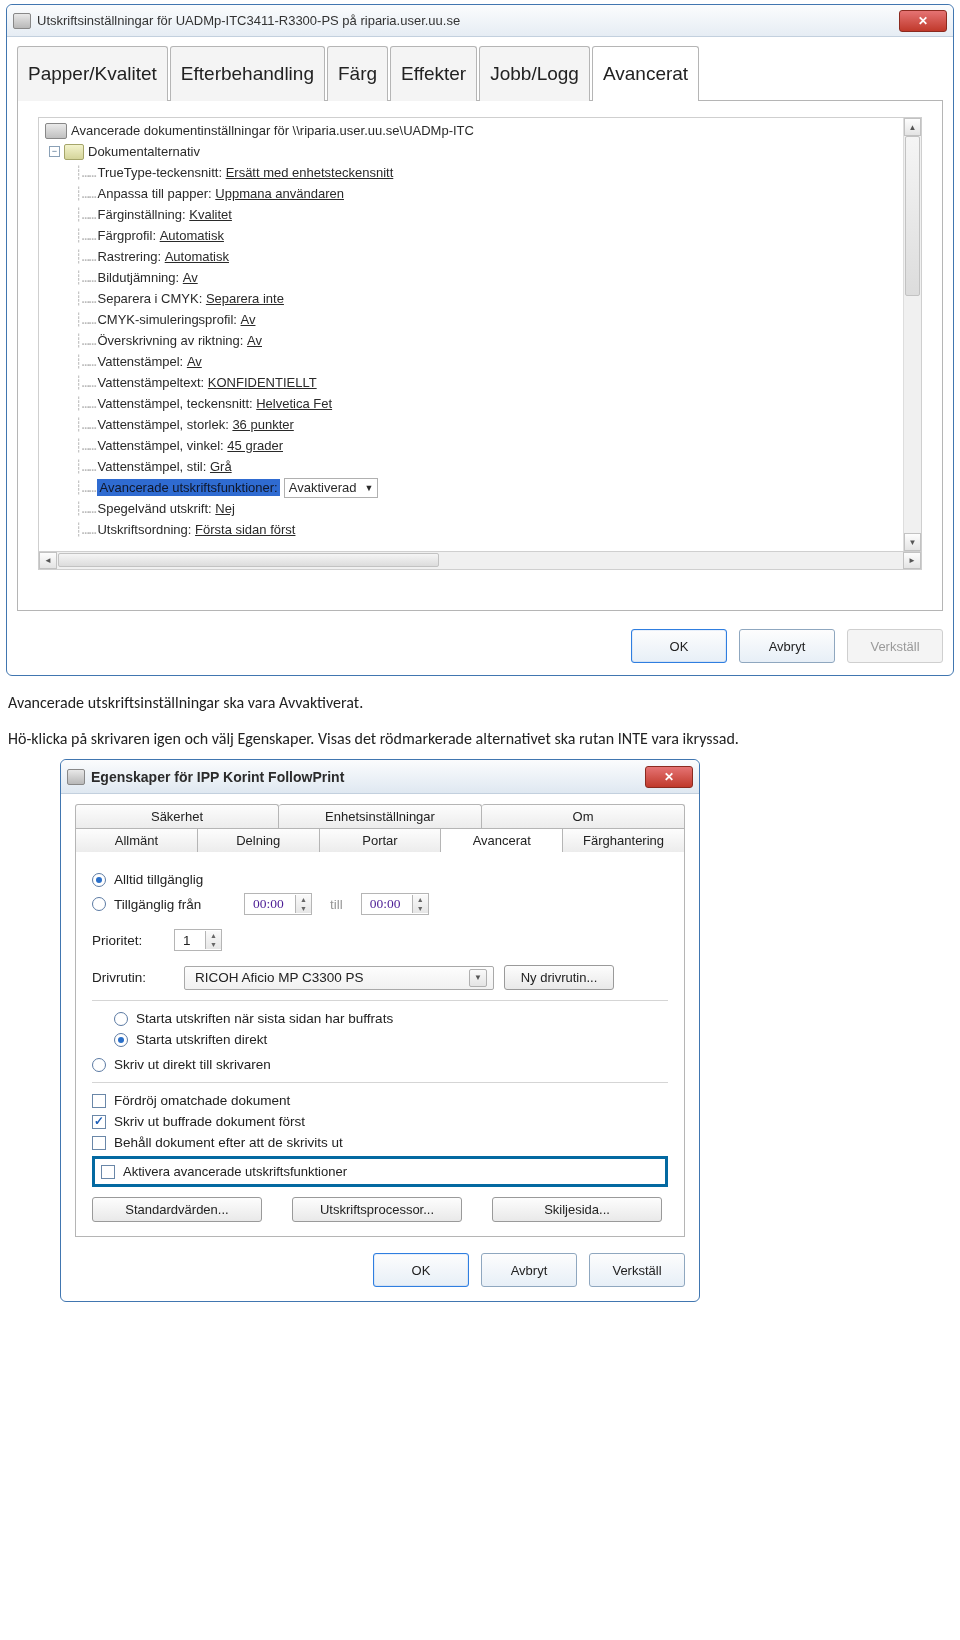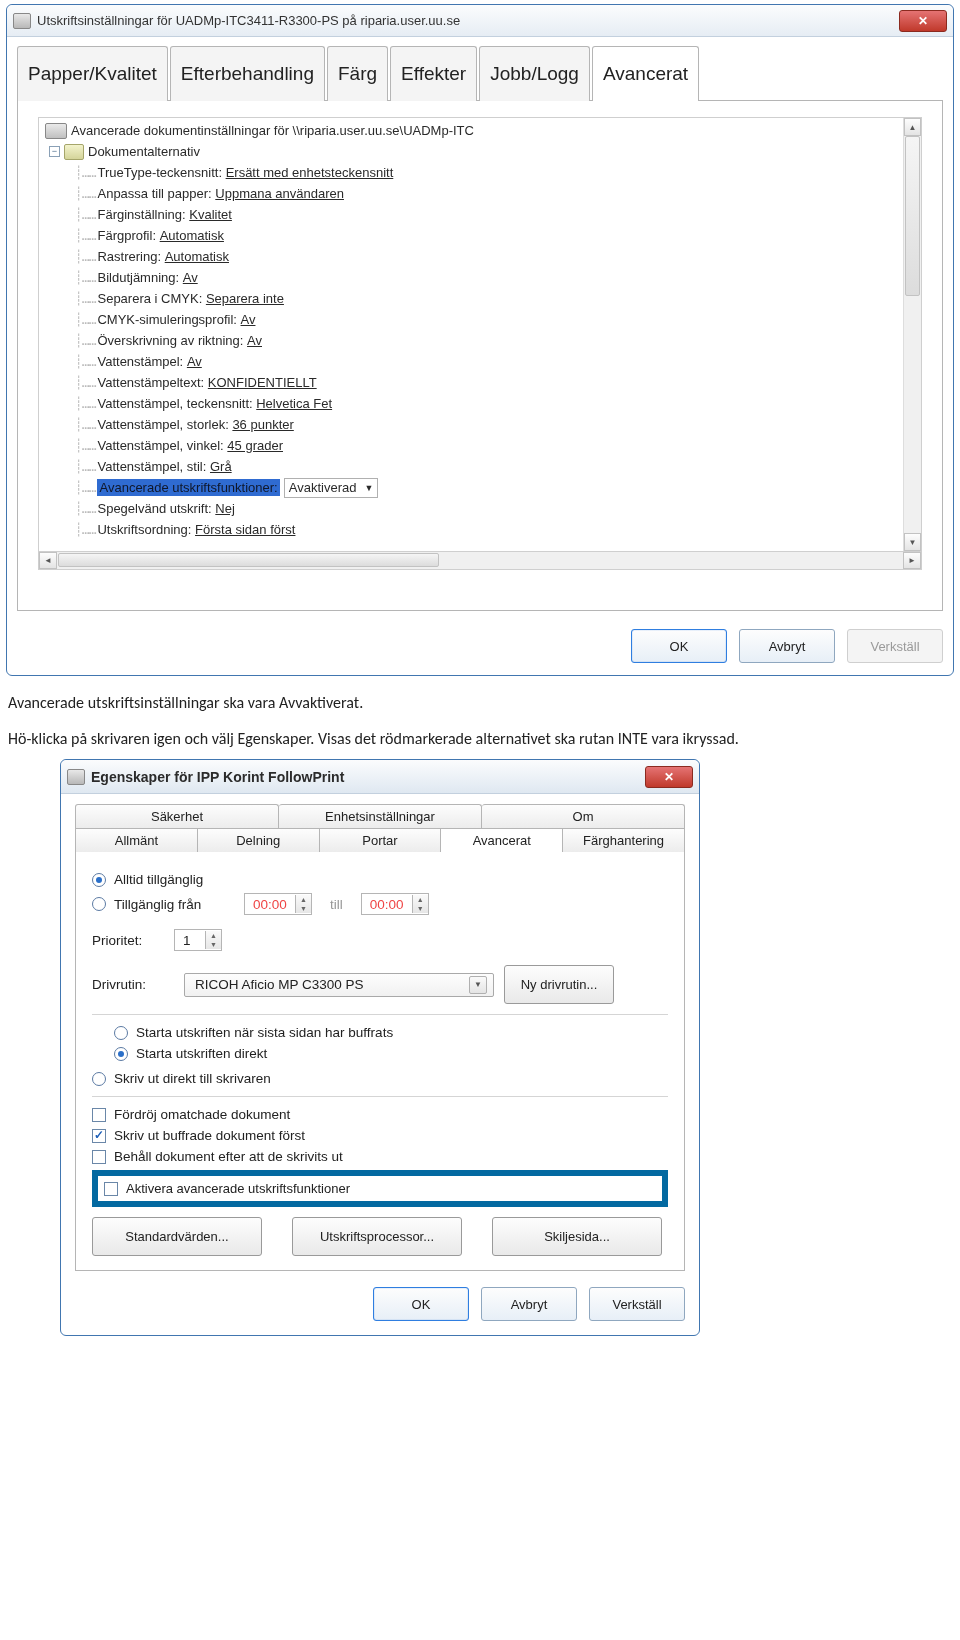--- a/index.html
+++ b/index.html
@@ -193,40 +193,40 @@
   .checkbox.checked::after {
     content:"✓";position:absolute;left:1px;top:-2px;font-size:12px;color:#1e5fb8;font-weight:bold;
   }
   .spinner {
     display:inline-flex;align-items:center;border:1px solid #b5b5b5;
     background:#fff;height:22px;
   }
   .spinner .val { padding:0 8px; min-width:50px; }
   .spinner .arrows { display:flex;flex-direction:column;border-left:1px solid #b5b5b5;background:linear-gradient(#fafafa,#e6e6e6); }
   .spinner .arrows span { font-size:7px;line-height:1;padding:1px 4px;color:#666; }
-  .spinner.disabled .val { color:#ef4444; }
+  .spinner.disabled .val { color:#4c1d95;font-family:Liberation Serif, serif; }
   .disabled-label { color:#979797; }
   .combo2 {
     display:inline-flex;align-items:center;justify-content:space-between;
     border:1px solid #a9a9a9;background:linear-gradient(#fdfdfd,#f1f1f1);
     height:24px;padding:0 6px 0 10px;width:310px;border-radius:2px;
   }
   .combo2 .cbarrow {
     width:18px;height:18px;border:1px solid #b0b0b0;border-radius:2px;
     background:linear-gradient(#fafafa,#e4e4e4);
     display:flex;align-items:center;justify-content:center;font-size:8px;color:#555;
   }
   .btn2 {
-    min-width:110px;height:39px;border:1px solid #9a9a9a;
+    min-width:110px;height:25px;border:1px solid #9a9a9a;
     background:linear-gradient(#fdfdfd,#e9e9e9);border-radius:3px;
     display:flex;align-items:center;justify-content:center;font-size:13px;
   }
   .sep { border-top:1px solid #d5d5d5; margin:10px 0; }
   .red-box {
-    border:6px solid #0369a1; padding:5px 6px; margin:4px 0 10px 0;
+    border:3px solid #0369a1; padding:5px 6px; margin:4px 0 10px 0;
     display:flex;align-items:center;
   }
   .bottom-btn-row { display:flex; gap:30px; margin-top:10px; }
   .bottom-btn-row .btn2 { flex:0 0 170px; }
   .dlg2-buttons { display:flex; justify-content:flex-end; gap:12px; margin-top:16px; }
 </style>
 </head>
 <body>
 
 <div class="win1">

